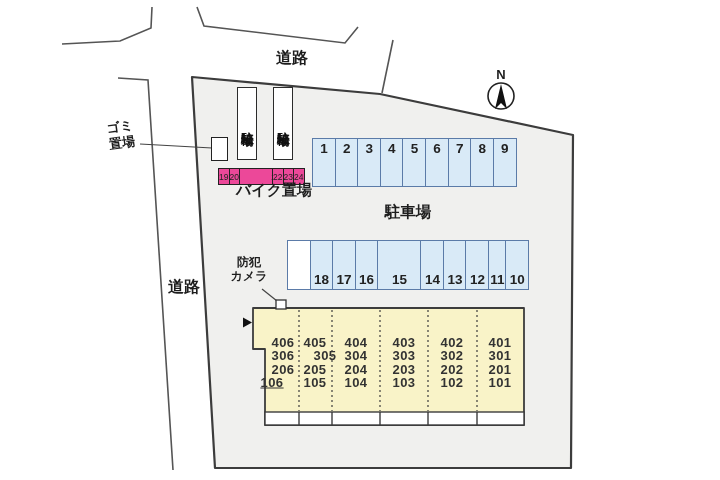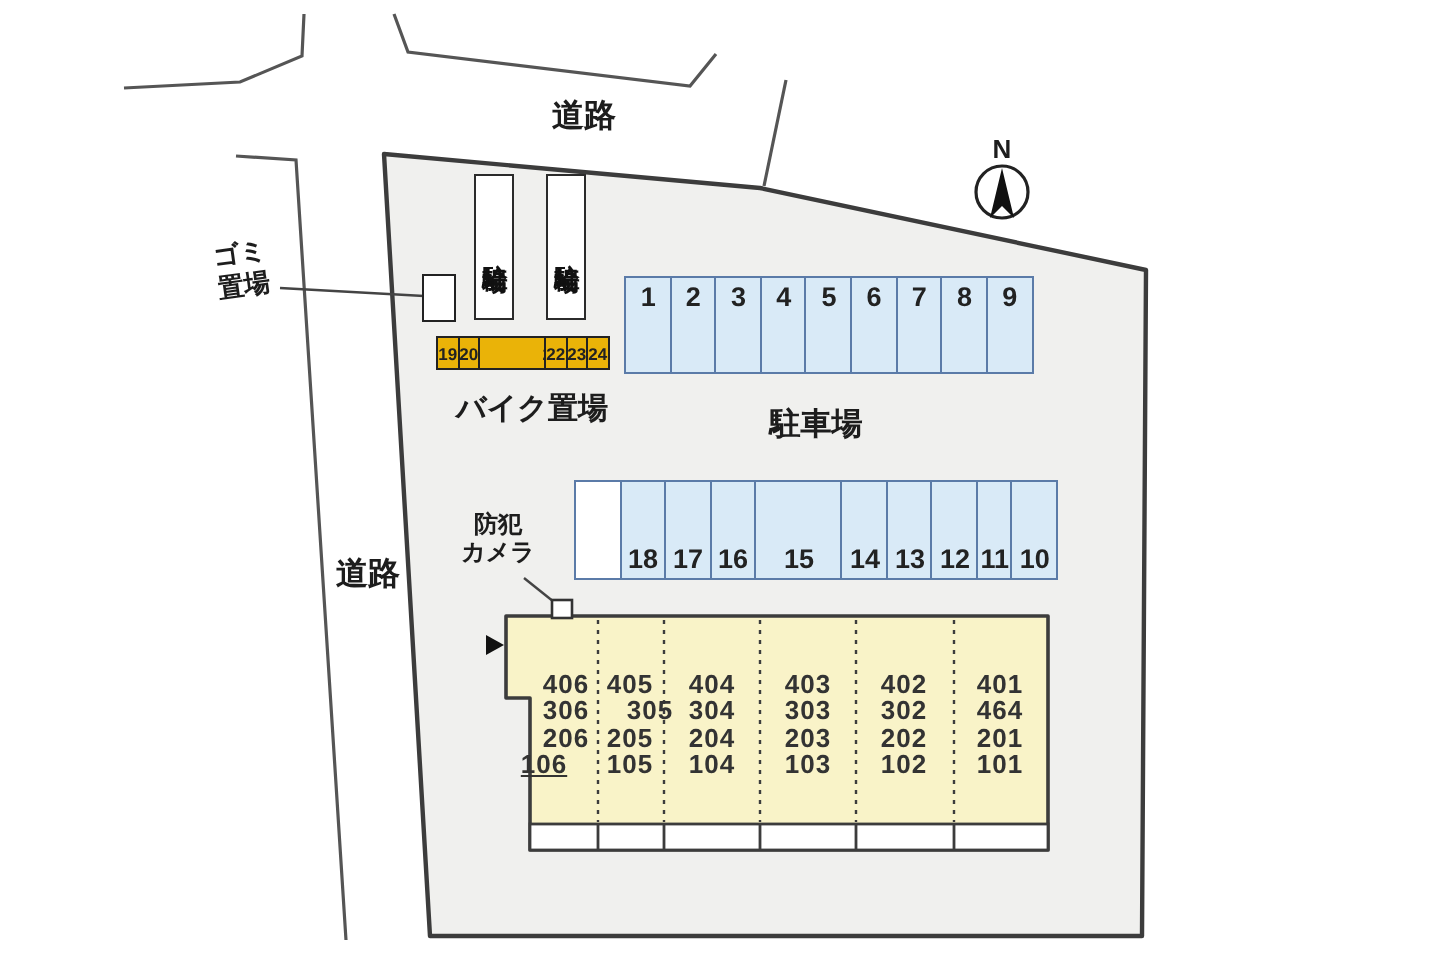--- a/index.html
+++ b/index.html
@@ -8,22 +8,22 @@
   svg.layer{position:absolute;left:0;top:0;}
   .lbl{position:absolute;color:#1d1d1d;font-weight:bold;white-space:nowrap;text-align:center;}
   .row{position:absolute;display:flex;}
   .pcell{box-sizing:border-box;height:100%;border:1.6px solid var(--parking-border,#5b7ba8);
          background:var(--parking-fill,#d9eaf7);display:flex;justify-content:center;
          color:#222;font-size:13.5px;font-weight:600;}
   .pcell + .pcell{margin-left:-1.6px;}
   .pcell.top{align-items:flex-start;padding-top:2px;}
   .pcell.bottom{align-items:flex-end;padding-bottom:2px;}
   .pcell.empty{background:#ffffff;}
-  .bbox{box-sizing:border-box;height:100%;border:1.2px solid #222;background:#eab308;
-        display:flex;align-items:center;justify-content:center;font-size:8.5px;color:#222;font-weight:700;}
+  .bbox{box-sizing:border-box;height:100%;border:1.2px solid #222;background:#ec4899;
+        display:flex;align-items:center;justify-content:center;font-size:8.5px;color:#222;font-weight:400;}
   .bbox + .bbox{margin-left:-1.2px;}
   .shed{position:absolute;box-sizing:border-box;border:1.6px solid #2b2b2b;background:#fff;
         display:flex;align-items:center;justify-content:center;
         writing-mode:vertical-rl;text-orientation:upright;
         font-size:12.5px;font-weight:bold;color:#111;letter-spacing:1px;}
   .gbox{position:absolute;left:211px;top:137px;width:17px;height:24px;
         box-sizing:border-box;border:1.5px solid #222;background:#fff;}
   .room{position:absolute;transform:translate(-50%,-50%);font-size:13px;font-weight:700;
         color:#333;letter-spacing:.5px;}
 </style>
@@ -126,31 +126,31 @@
       <div class="room" style="left:356px;top:382px;">104</div>
       <div class="room" style="left:404px;top:341.5px;">403</div>
       <div class="room" style="left:404px;top:355px;">303</div>
       <div class="room" style="left:404px;top:368.5px;">203</div>
       <div class="room" style="left:404px;top:382px;">103</div>
       <div class="room" style="left:452px;top:341.5px;">402</div>
       <div class="room" style="left:452px;top:355px;">302</div>
       <div class="room" style="left:452px;top:368.5px;">202</div>
       <div class="room" style="left:452px;top:382px;">102</div>
       <div class="room" style="left:500px;top:341.5px;">401</div>
-      <div class="room" style="left:500px;top:355px;">464</div>
+      <div class="room" style="left:500px;top:355px;">301</div>
       <div class="room" style="left:500px;top:368.5px;">201</div>
       <div class="room" style="left:500px;top:382px;">101</div>
     </div>
 
   <div class="lbl" style="left:270px;top:48px;width:44px;font-size:16px;">道路</div>
   <div class="lbl" style="left:164px;top:277px;width:40px;font-size:16px;">道路</div>
   <div class="lbl" style="left:98px;top:119px;width:46px;font-size:13px;line-height:1.25;transform:rotate(-8deg);">
     <div>ゴミ</div>
     <div>置場</div>
   </div>
-  <div class="lbl" style="left:220px;top:195px;width:92px;font-size:15px;">バイク置場</div>
+  <div class="lbl" style="left:220px;top:181px;width:92px;font-size:15px;text-align:right;">バイク置場</div>
   <div class="lbl" style="left:379px;top:202px;width:58px;font-size:15.5px;">駐車場</div>
   <div class="lbl" style="left:225px;top:255px;width:48px;font-size:12px;line-height:1.2;">
     <div>防犯</div>
     <div>カメラ</div>
   </div>
   <div class="lbl" style="left:493px;top:67px;width:16px;font-size:13px;">N</div>
 </div>
 
 </body></html>

